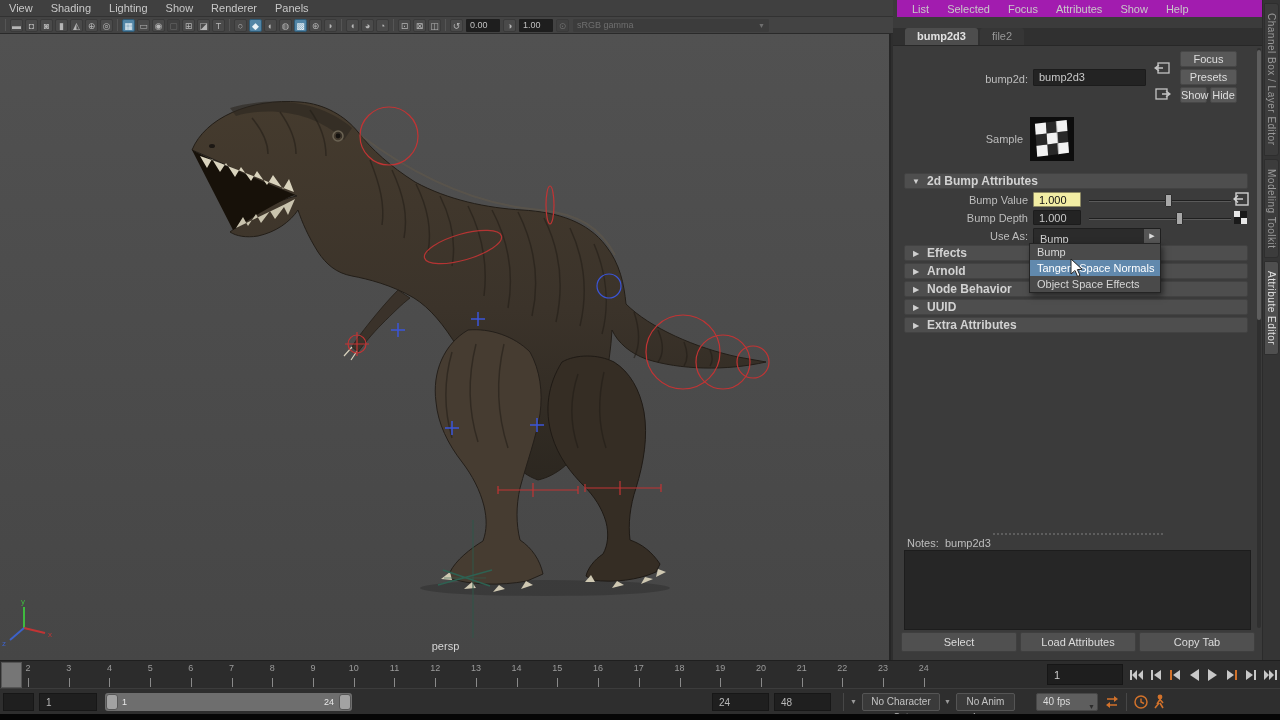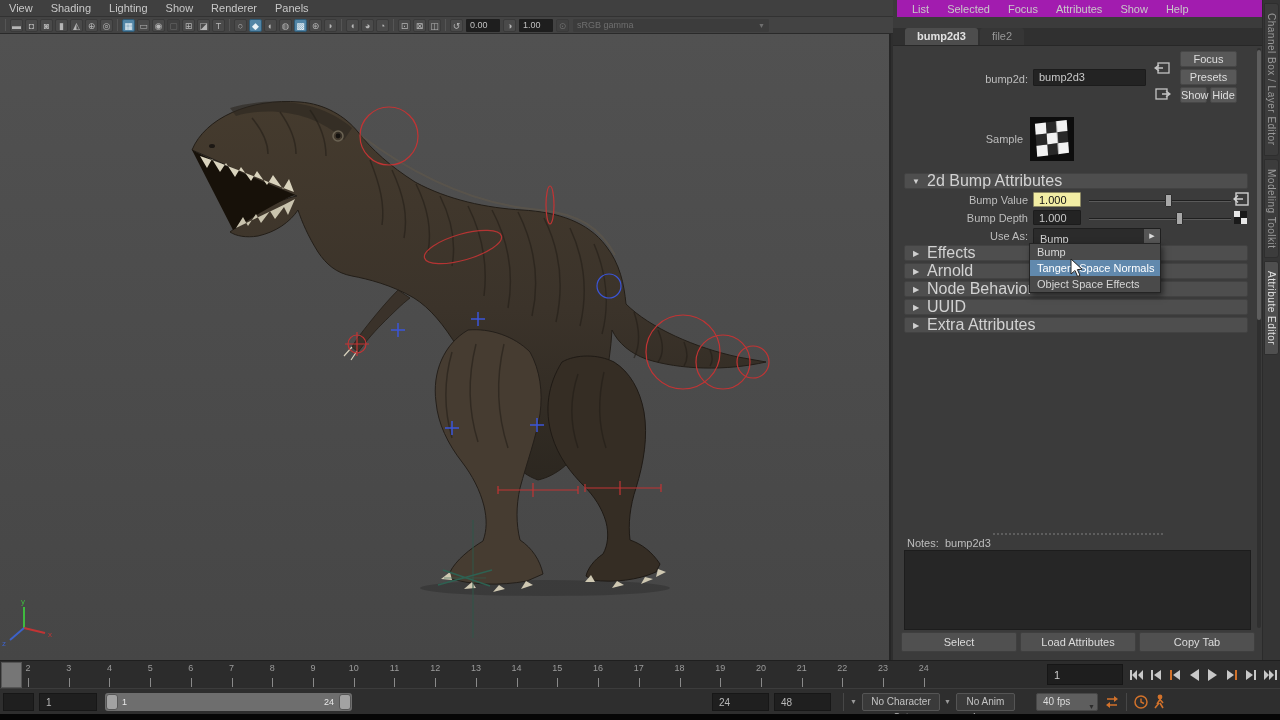--- a/index.html
+++ b/index.html
@@ -26,21 +26,21 @@
   .ae-panel { position:absolute; left:893px; top:0; width:369px; height:660px; background:#3b3b3b; }
   .ae-menubar { position:absolute; left:4px; top:0; width:100%; height:17px; background:#a21caf; display:flex; align-items:center; padding-left:6px; }
   .ae-tabbar { position:absolute; left:0; top:28px; width:100%; height:18px; background:#303030; border-bottom:1px solid #272727; display:flex; align-items:flex-end; padding-left:12px; }
   .ae-tab { font-size:11px; color:#979797; padding:2px 12px 3px; background:#363636; border-radius:3px 3px 0 0; margin-right:2px; }
   .ae-tab.active { background:#4d4d4d; color:#e2e2e2; font-weight:bold; }
   .ae-label { font-size:11px; color:#bdbdbd; }
   .ae-field { background:#232323; border:1px solid #1c1c1c; color:#c9c9c9; font-size:11px; line-height:14px; padding-left:5px; border-radius:1px; }
   .ae-btn { position:absolute; background:#585858; border:1px solid #474747; border-radius:2px; color:#dedede; font-size:11px; text-align:center; line-height:14px; }
   .ae-section { position:absolute; left:11px; width:344px; height:16px; background:#4e4e4e; border:1px solid #424242; border-radius:2px; display:flex; align-items:center; }
   .ae-section .tri { font-size:8px; color:#cfcfcf; width:22px; text-align:center; }
-  .ae-section .lbl { font-size:16px; font-weight:normal; color:#d2d2d2; }
+  .ae-section .lbl { font-size:12px; font-weight:bold; color:#d2d2d2; }
   .ae-collapsed-wrap { position:absolute; left:0; top:0; width:100%; }
   .ae-collapsed-wrap .ae-section { position:static; margin:0 0 2px 11px; }
   .attr-label { position:absolute; width:130px; text-align:right; font-size:11px; color:#bdbdbd; }
   .slider-track { position:absolute; height:2px; background:#1f1f1f; border-bottom:1px solid #5a5a5a; }
   .slider-handle { position:absolute; width:7px; height:13px; background:#a8a8a8; border:1px solid #2e2e2e; border-radius:1px; top:-6px; }
   .dd-list { position:absolute; left:136px; top:243px; width:132px; background:#4a4a4a; border:1px solid #242424; box-shadow:2px 3px 6px rgba(0,0,0,.5); z-index:50; }
   .dd-item { height:16px; line-height:16px; font-size:11px; color:#d6d6d6; padding-left:7px; white-space:nowrap; }
   .dd-item.highlighted { background:#6189ad; color:#fff; }
   .notes-box { position:absolute; left:11px; top:550px; width:347px; height:80px; background:#262626; border:1px solid #1d1d1d; }
   .sep-dots { position:absolute; left:100px; top:533px; width:170px; border-top:2px dotted #5d5d5d; }
@@ -292,20 +292,21 @@
 
       <g stroke-width="2" fill="none">
         <path d="M 24 628 L 24 607" stroke="#3fba3f"></path>
         <path d="M 24 628 L 45 633" stroke="#c23434"></path>
         <path d="M 24 628 L 10 640" stroke="#3d62c9"></path>
       </g>
       <text x="21" y="604" font-size="8" fill="#3fba3f">y</text>
       <text x="48" y="637" font-size="8" fill="#c23434">x</text>
       <text x="2" y="646" font-size="8" fill="#3d62c9">z</text>
     </svg>
+    <div class="persp-label">persp</div>
   </div>
 
   <div class="ae-panel">
     <div class="ae-menubar">
 
     <span class="ae-menu-item">List</span>
         <span class="ae-menu-item">Selected</span>
         <span class="ae-menu-item">Focus</span>
         <span class="ae-menu-item">Attributes</span>
         <span class="ae-menu-item">Show</span>

